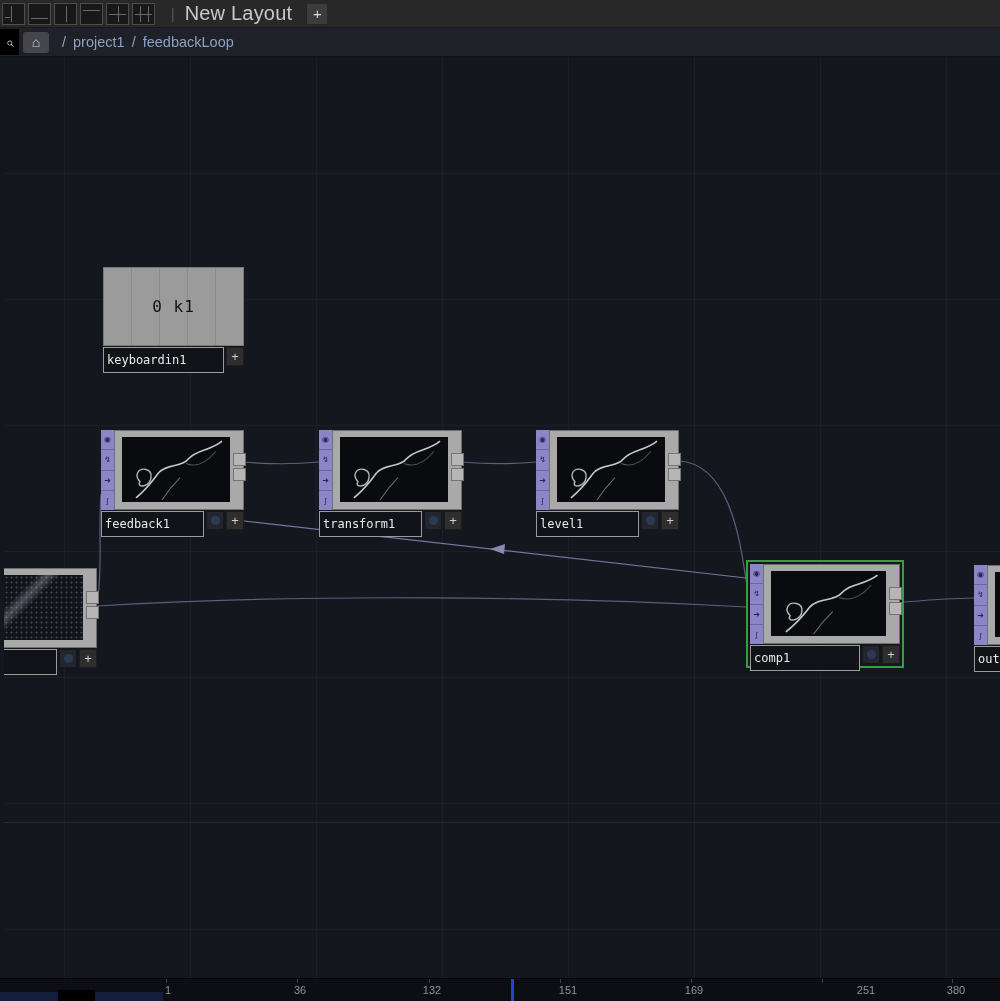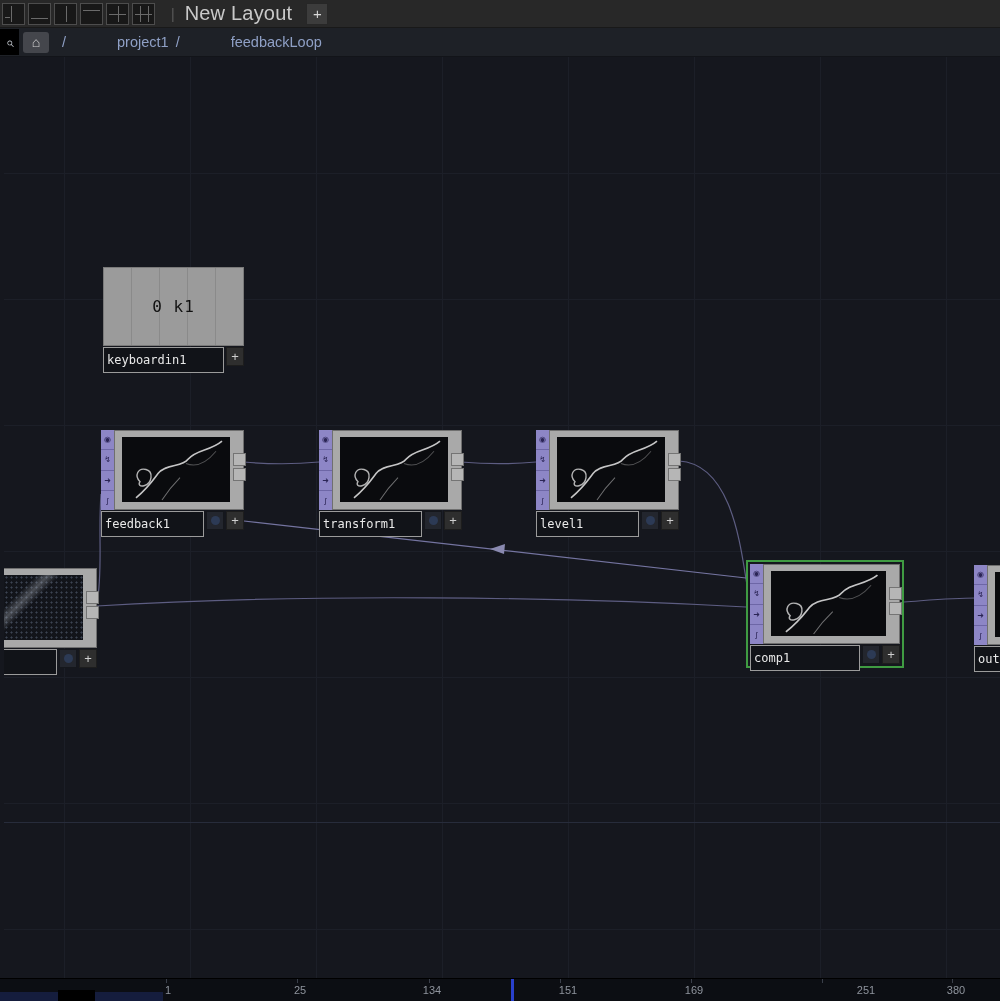--- a/index.html
+++ b/index.html
@@ -15,21 +15,21 @@
   .tb-sep { color:#5c5c5c; margin:0 10px 0 16px; font-size:14px; }
   .tb-label { color:#c9c9c9; font-size:20px; letter-spacing:0.2px; }
   .tb-plus { width:22px; height:22px; margin-left:14px; background:#3c3c3c; border:1px solid #272727; color:#d9d9d9; font-size:15px; display:flex; align-items:center; justify-content:center; cursor:pointer; }
 
   
   #pathbar { position:absolute; left:0; top:28px; width:1000px; height:29px; background:#1e2127; border-bottom:1px solid #121419; display:flex; align-items:center; z-index:10; }
   .search-box { width:19px; height:26px; background:#000; color:#cdd2da; display:flex; align-items:center; justify-content:center; font-size:14px; cursor:pointer; }
   .search-box span { transform:scaleX(-1); }
   .home-btn { width:26px; height:21px; margin-left:4px; background:#44464c; border-radius:3px; color:#cfcfcf; display:flex; align-items:center; justify-content:center; font-size:14px; cursor:pointer; }
   .path { margin-left:13px; color:#8fa0c6; font-size:14.5px; display:flex; gap:7px; }
-  .path .seg { cursor:pointer;margin-left:44px; }
+  .path .seg { cursor:pointer; }
 
   
   #canvas { position:absolute; left:4px; top:57px; width:996px; height:921px; overflow:hidden;
     background-color:#15171e;
     background-image:
       linear-gradient(#1c1f28 1px, transparent 1px),
       linear-gradient(90deg, #1c1f28 1px, transparent 1px);
     background-size:126px 126px;
     background-position:60px -10px; }
   .guide-line { position:absolute; left:0; top:765px; width:1000px; height:1px; background:#272c3b; }
@@ -325,22 +325,22 @@
   <div id="timeline">
     <span class="tickmark" style="left:166px;"></span>
     <span class="tickmark" style="left:297px;"></span>
     <span class="tickmark" style="left:429px;"></span>
     <span class="tickmark" style="left:560px;"></span>
     <span class="tickmark" style="left:691px;"></span>
     <span class="tickmark" style="left:822px;"></span>
     <span class="tickmark" style="left:952px;"></span>
 
     <span class="tick" style="left:168px;">1</span>
-    <span class="tick" style="left:300px;">25</span>
-    <span class="tick" style="left:432px;">134</span>
+    <span class="tick" style="left:300px;">36</span>
+    <span class="tick" style="left:432px;">132</span>
     <span class="tick" style="left:568px;">151</span>
     <span class="tick" style="left:694px;">169</span>
     <span class="tick" style="left:826px;margin-left:40px;">251</span>
     <span class="tick" style="left:956px;">380</span>
 
     <div class="range-band"></div>
     <div class="range-black"></div>
     <div class="playhead"></div>
   </div>
 

